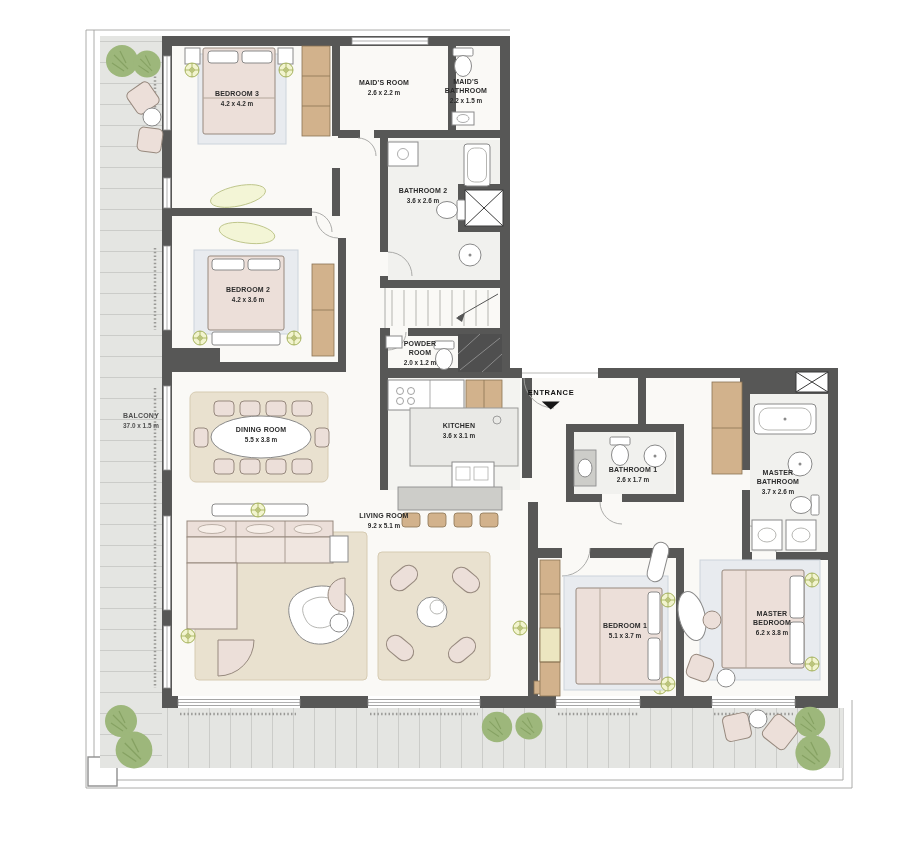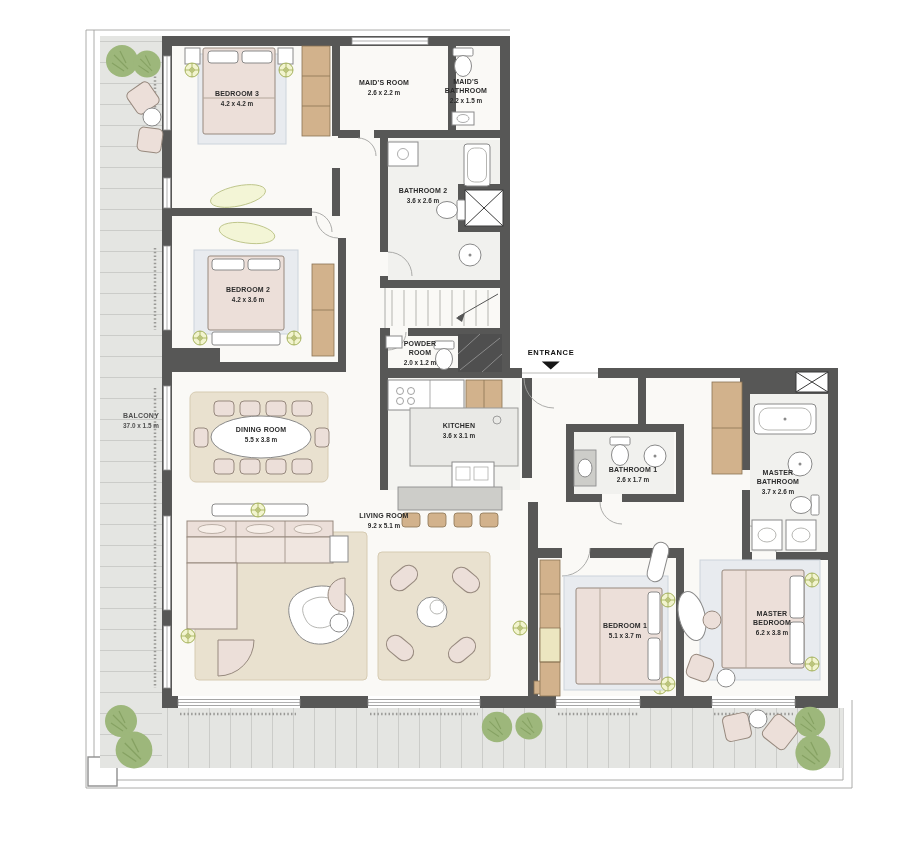--- a/index.html
+++ b/index.html
@@ -18,21 +18,21 @@
   .thin{stroke:#a3a3a0;stroke-width:.9;fill:none;}
   .hatch{stroke:#9a9a97;stroke-width:2.5;stroke-dasharray:1.5 2.2;fill:none;}
   .leaf{fill:#f3f5d6;stroke:#b5bd7c;stroke-width:.8;}
   
   .lbl{position:absolute;transform:translate(-50%,-50%);width:90px;text-align:center;
        display:flex;flex-direction:column;line-height:1.25;color:var(--label_text,#2b2b2b);
        pointer-events:none;}
   .lname{font-size:7px;font-weight:700;letter-spacing:.2px;}
   .ldims{font-size:6.4px;font-weight:600;margin-top:1px;}
   .lbl.balcony{color:#4f4f4f;}
-  .ent{position:absolute;transform:translate(-50%,-50%);text-align:center;color:#111;}
+  .ent{position:absolute;transform:translate(-50%,-50%);text-align:center;color:#111;margin-top:40px;}
   .ent .lname{font-size:7.5px;letter-spacing:.6px;font-weight:700;}
   .ent-arrow{width:0;height:0;border-left:9px solid transparent;border-right:9px solid transparent;
              border-top:8px solid #161616;margin:3px auto 0;}
 </style>
 </head>
 <body>
 
 <div class="stage">
 <svg width="900" height="844" viewBox="0 0 900 844">
   <defs>

